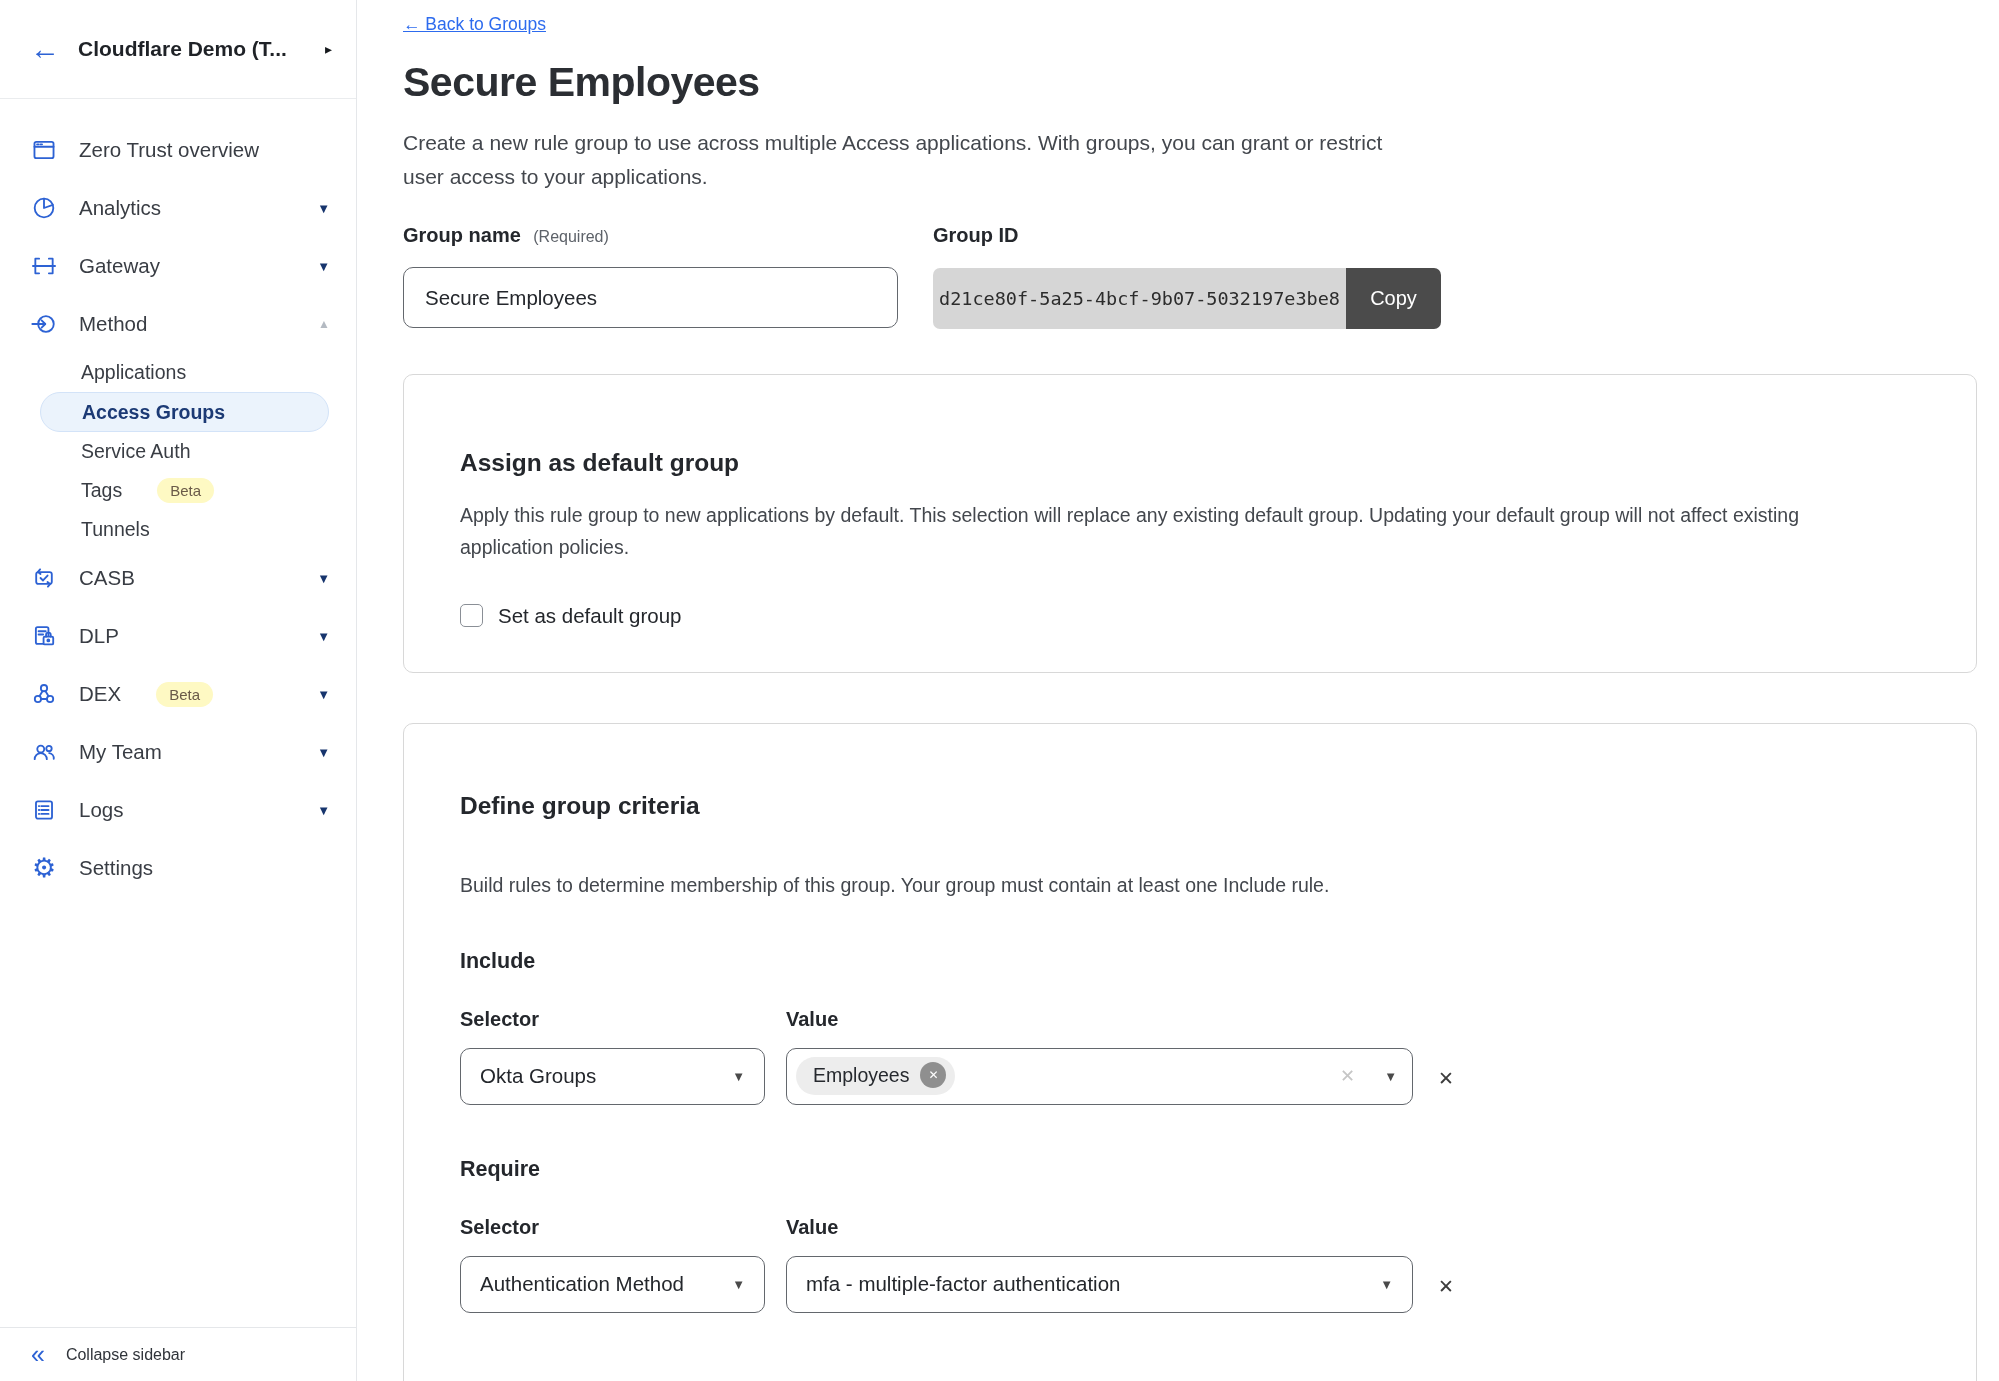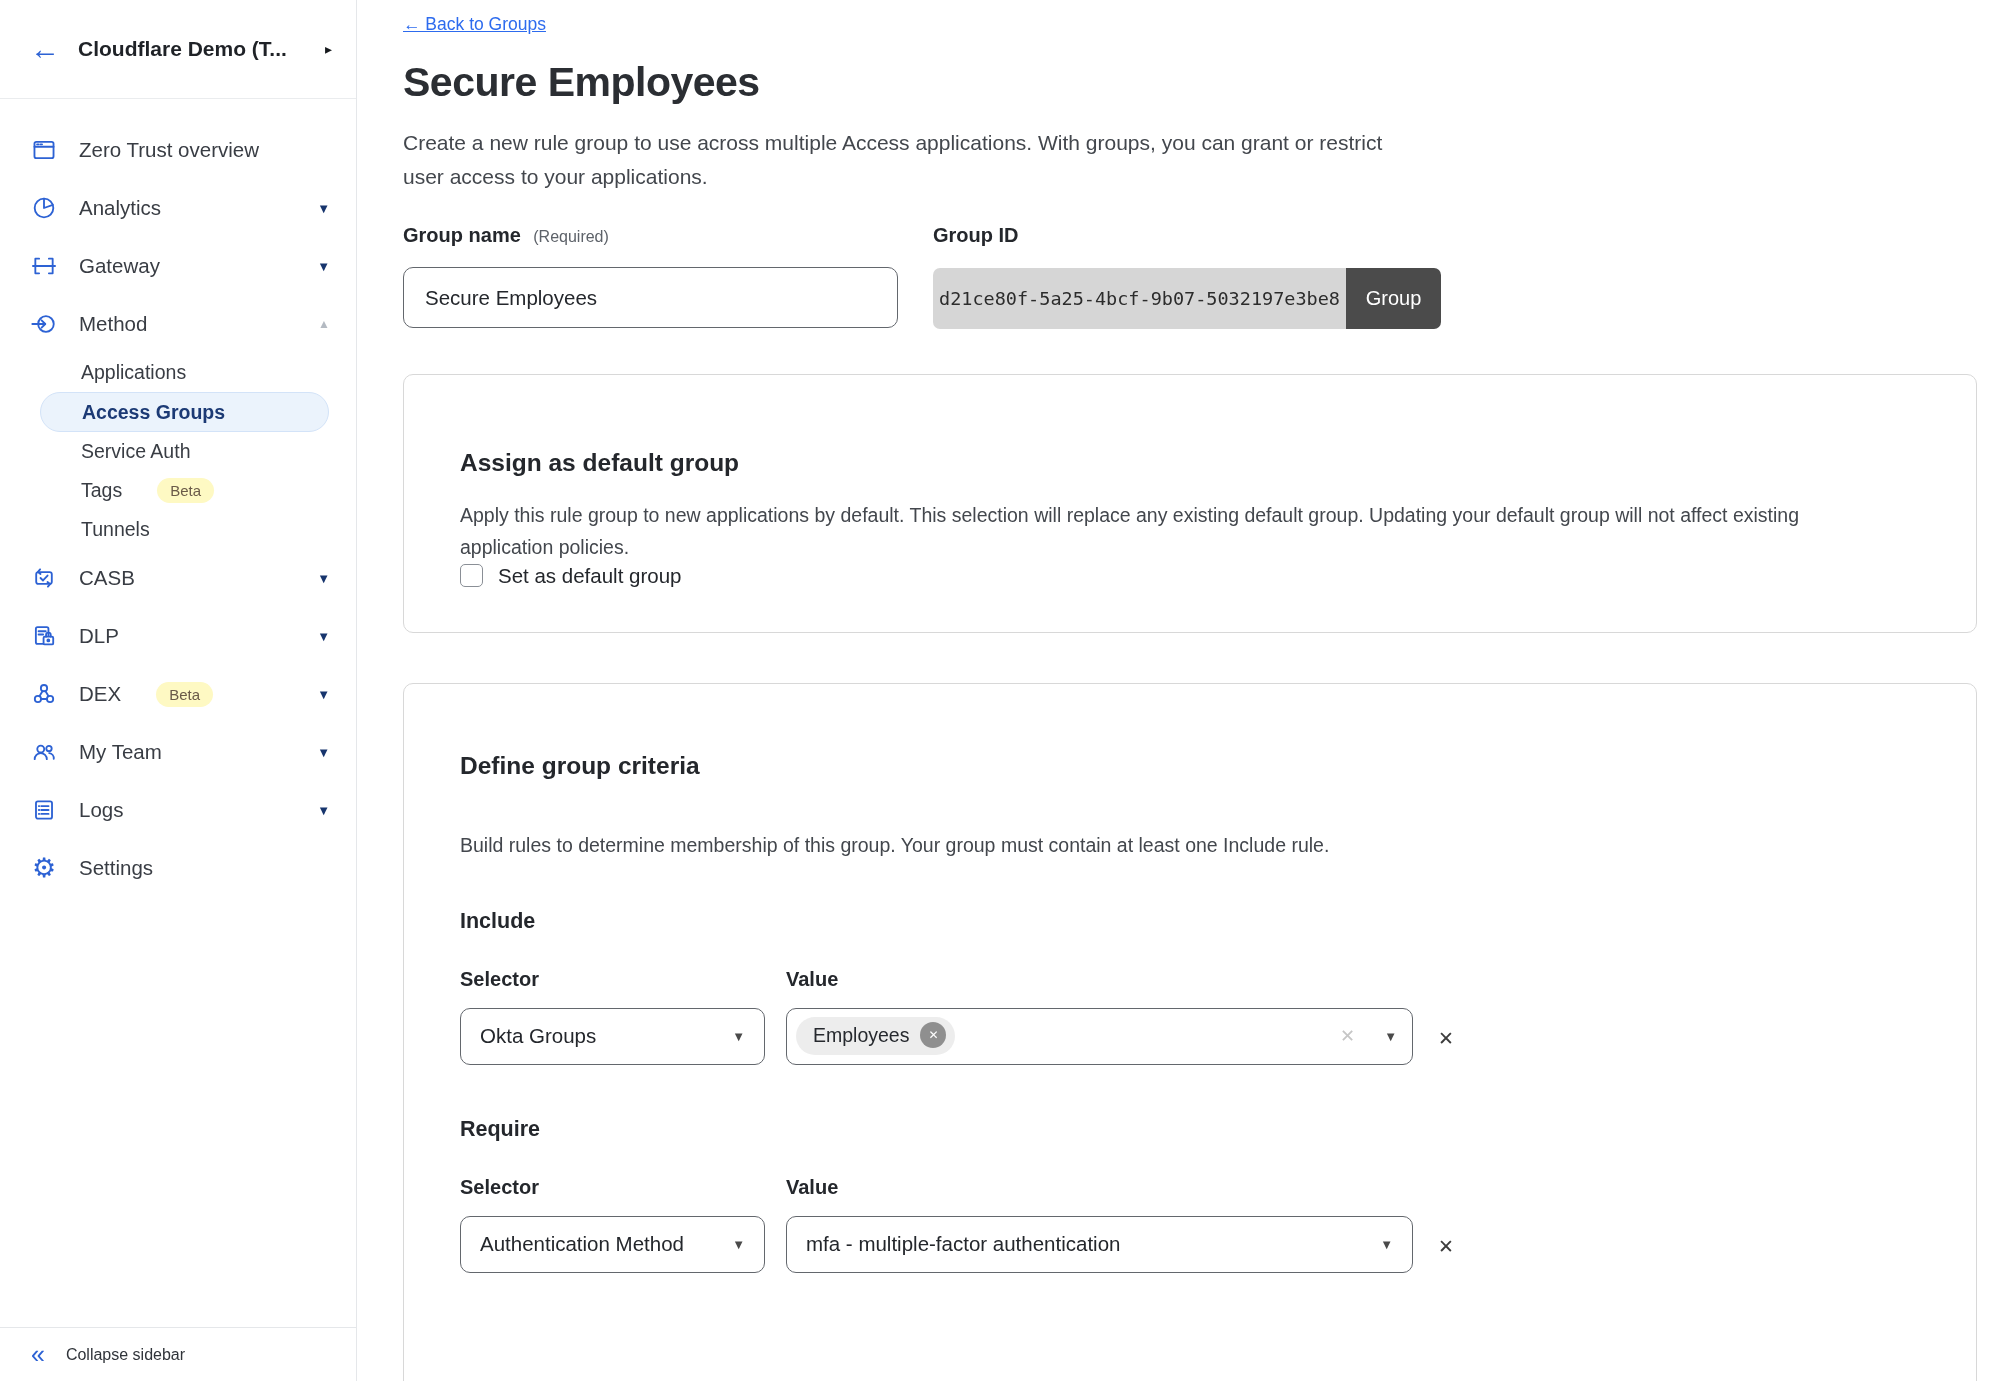--- a/index.html
+++ b/index.html
@@ -37,21 +37,21 @@
   .req-note { font-size:16px; font-weight:400; color:#5d6269; margin-left:8px; }
   .text-input { display:block; margin-top:20px; width:495px; height:61px; border:1.5px solid #63676d; border-radius:10px; padding:0 21px; font-size:20.5px; color:#24272c; font-family:"Liberation Sans",sans-serif; background:#fff; }
   .id-row { display:flex; margin-top:21px; }
   .id-value { width:413px; height:61px; background:#d6d6d6; border-radius:7px 0 0 7px; display:flex; align-items:center; justify-content:center; font-family:"DejaVu Sans Mono", monospace; font-size:18.5px; color:#2c2c2c; white-space:nowrap; }
   .copy-btn { width:95px; height:61px; background:#4b4b4b; color:#fff; border:none; border-radius:0 7px 7px 0; font-size:20px; font-family:"Liberation Sans",sans-serif; cursor:pointer; }
 
   .card { width:1574px; background:#fff; border:1px solid #d8d8d8; border-radius:10px; }
   .card-default { margin-top:45px; padding:74px 56px 44px; }
   .card-title { font-size:24.5px; font-weight:700; color:#24272c; }
   .card-body { margin-top:22px; font-size:19.5px; line-height:1.66; color:#43474d; max-width:1422px; }
-  .checkbox-row { display:flex; align-items:center; gap:15px; cursor:pointer; }
+  .checkbox-row { margin-top:40px; display:flex; align-items:center; gap:15px; cursor:pointer; }
   .checkbox { width:23px; height:23px; border:1.5px solid #8a8f96; border-radius:5px; background:#fff; }
   .checkbox-label { font-size:20.5px; color:#24272c; }
 
   .card-criteria { margin-top:50px; padding:68px 56px 90px; height:920px; }
   .card-body-2 { margin-top:54px; font-size:19.5px; color:#43474d; }
   .rule-section-title { margin-top:52px; font-size:21.5px; font-weight:700; color:#24272c; }
   .rule-row { display:flex; margin-top:34px; align-items:flex-end; }
   .rule-col-label { font-size:20px; font-weight:700; color:#24272c; margin-bottom:17px; }
   .selector-col { width:305px; margin-right:21px; }
   .value-col { width:627px; }
@@ -224,21 +224,21 @@
       <div>
         <span class="field-label">Group name</span>
         <span class="req-note">(Required)</span>
       </div>
       <input class="text-input" type="text" value="Secure Employees" style="">
     </div>
     <div class="field-id">
       <div class="field-label">Group ID</div>
       <div class="id-row">
         <div class="id-value">d21ce80f-5a25-4bcf-9b07-5032197e3be8</div>
-        <button class="copy-btn">Group</button>
+        <button class="copy-btn">Copy</button>
       </div>
     </div>
   </div>
 
   
   <section class="card card-default">
     <h2 class="card-title">Assign as default group</h2>
     <p class="card-body">Apply this rule group to new applications by default. This selection will replace any existing default group. Updating your default group will not affect existing application policies.</p>
     <div class="checkbox-row">
       <span class="checkbox"></span>

